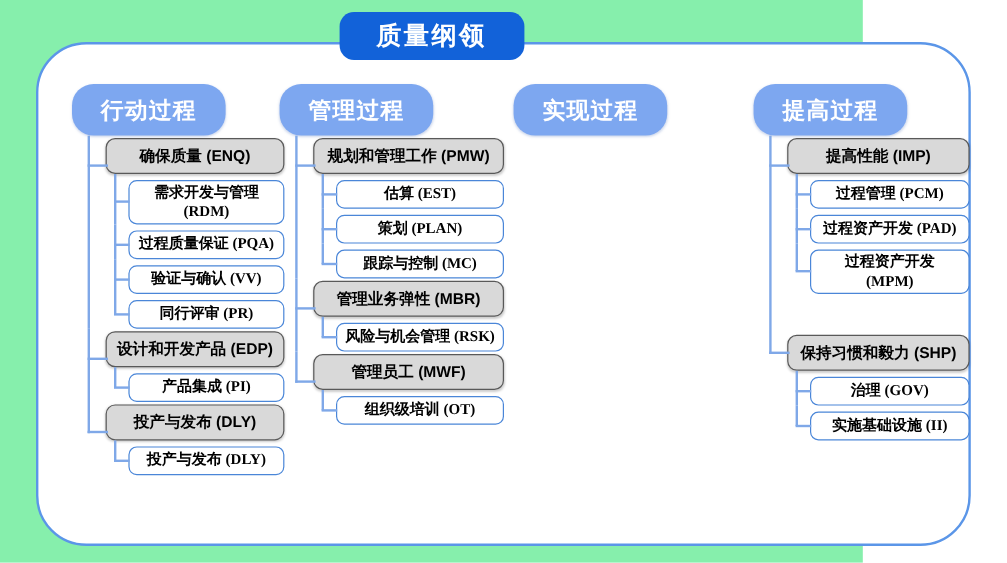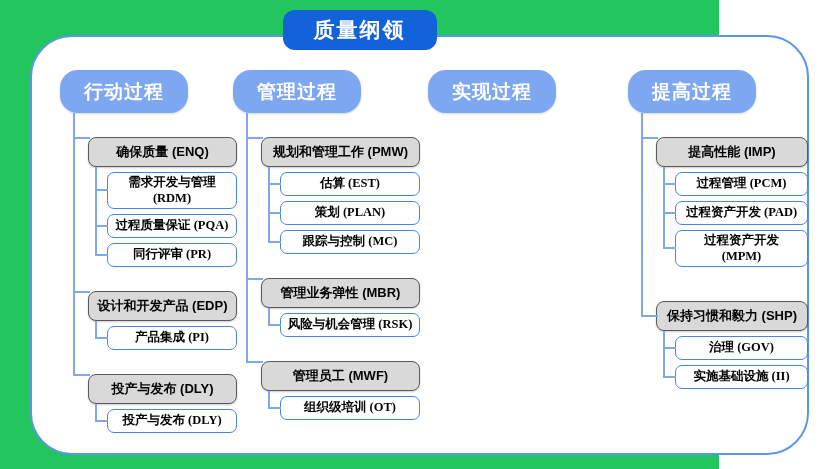--- a/index.html
+++ b/index.html
@@ -7,39 +7,39 @@
     --headerBlue:#7da7f0;
     --lineBlue:#7fa8e8;
     --boxBlue:#4a86d8;
     --grayFill:#d9d9d9;
     --grayBorder:#595959;
     --frameBlue:#5b96e8;
   }
   *{margin:0;padding:0;box-sizing:border-box;}
   html,body{width:839px;height:469px;background:#ffffff;overflow:hidden;
     font-family:"Liberation Sans","DejaVu Sans",sans-serif;}
-  .canvas{position:relative;width:719px;height:469px;background:#22c55e;}
+  .canvas{position:relative;width:719px;height:469px;background:#86efac;}
   .frame{position:absolute;left:30px;top:35px;width:779px;height:420px;
     border:2px solid var(--frameBlue);border-radius:42px;background:#fff;}
   .title-badge{position:absolute;left:50%;top:10px;transform:translateX(-50%);
     width:154px;height:40px;background:var(--accent);border-radius:12px;
     display:flex;align-items:center;justify-content:center;color:#fff;
     font-size:21px;font-weight:bold;letter-spacing:2px;z-index:3;}
   .column{position:absolute;top:70px;}
   .col-1{left:60px;width:177px;}
   .col-2{left:233px;width:187px;}
   .col-3{left:428px;width:172px;}
   .col-4{left:628px;width:180px;}
   .col-header{width:128px;height:43px;background:var(--headerBlue);
     border-radius:18px;display:flex;align-items:center;justify-content:center;
     color:#fff;font-size:19px;font-weight:bold;letter-spacing:1px;
     box-shadow:0 1px 2px rgba(60,100,180,.25);}
   .col-body{position:relative;}
   
-  .group{position:relative;padding-top:24px;}
+  .group{position:relative;padding-top:2px;}
   .group::before{content:"";position:absolute;left:13px;top:0;bottom:0;width:2px;
     background:var(--lineBlue);}
   .group:last-child::before{bottom:auto;height:26px;}
   .group.gap-lg{padding-top:34px;}
   .group.gap-lg:last-child::before{height:50px;}
   
   .group::after{content:"";position:absolute;left:13px;top:24px;width:17px;height:2px;
     background:var(--lineBlue);}
   .group.gap-lg::after{top:48px;}
   .parent-box{margin-left:28px;height:30px;display:flex;align-items:center;
@@ -70,20 +70,23 @@
     <div class="col-header">行动过程</div>
     <div class="col-body">
       <div class="group">
         <div class="parent-box">确保质量 (ENQ)</div>
         <div class="children">
           <div class="child-slot">
             <div class="child-box">需求开发与管理 (RDM)</div>
           </div>
           <div class="child-slot">
             <div class="child-box">过程质量保证 (PQA)</div>
+          </div>
+          <div class="child-slot">
+            <div class="child-box">验证与确认 (VV)</div>
           </div>
           <div class="child-slot">
             <div class="child-box">同行评审 (PR)</div>
           </div>
         </div>
       </div>
       <div class="group">
         <div class="parent-box">设计和开发产品 (EDP)</div>
         <div class="children">
           <div class="child-slot">

